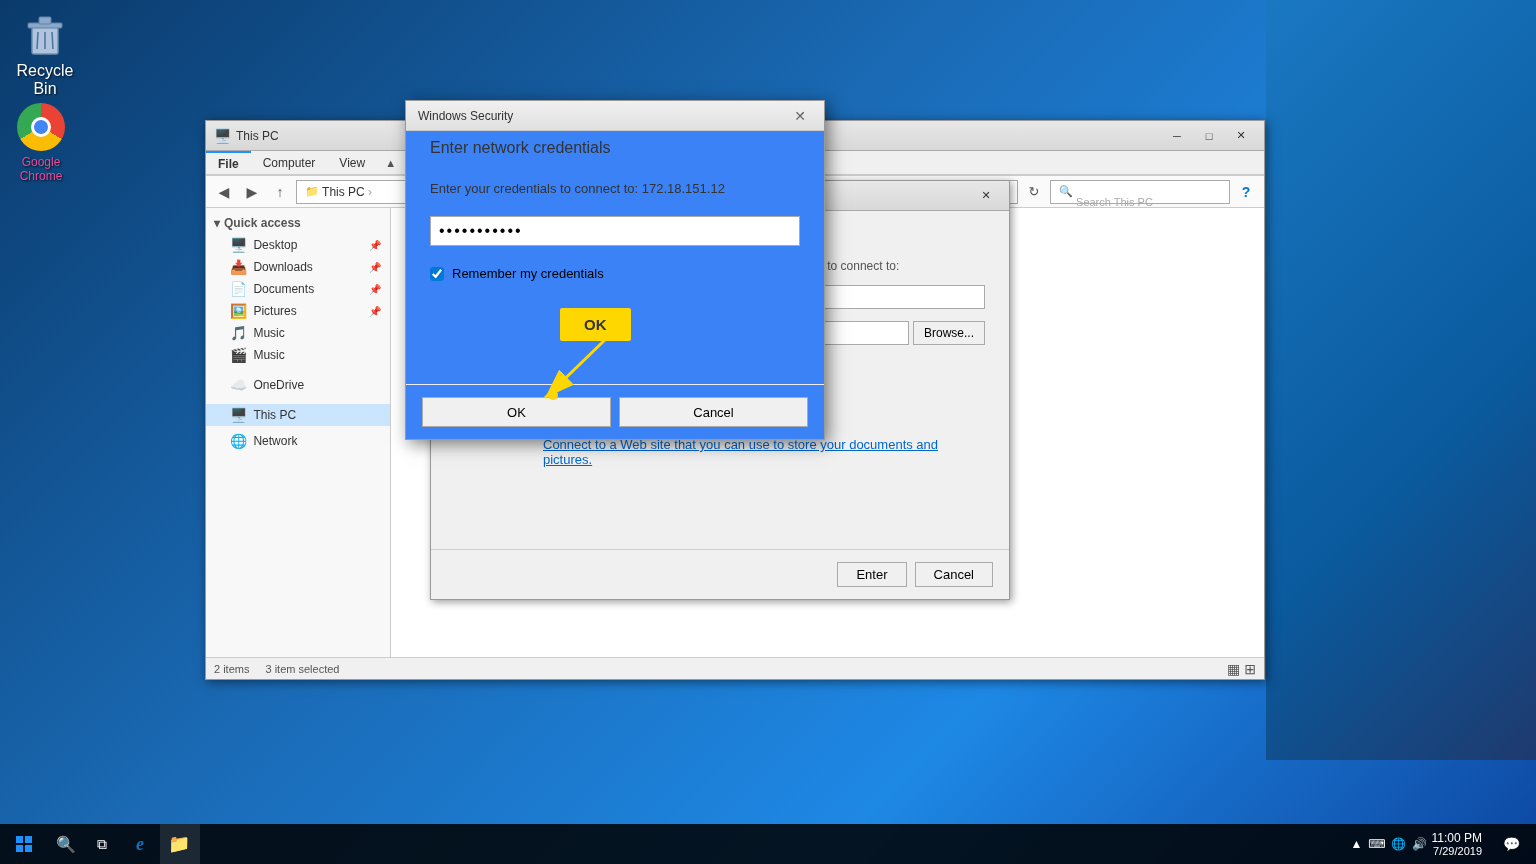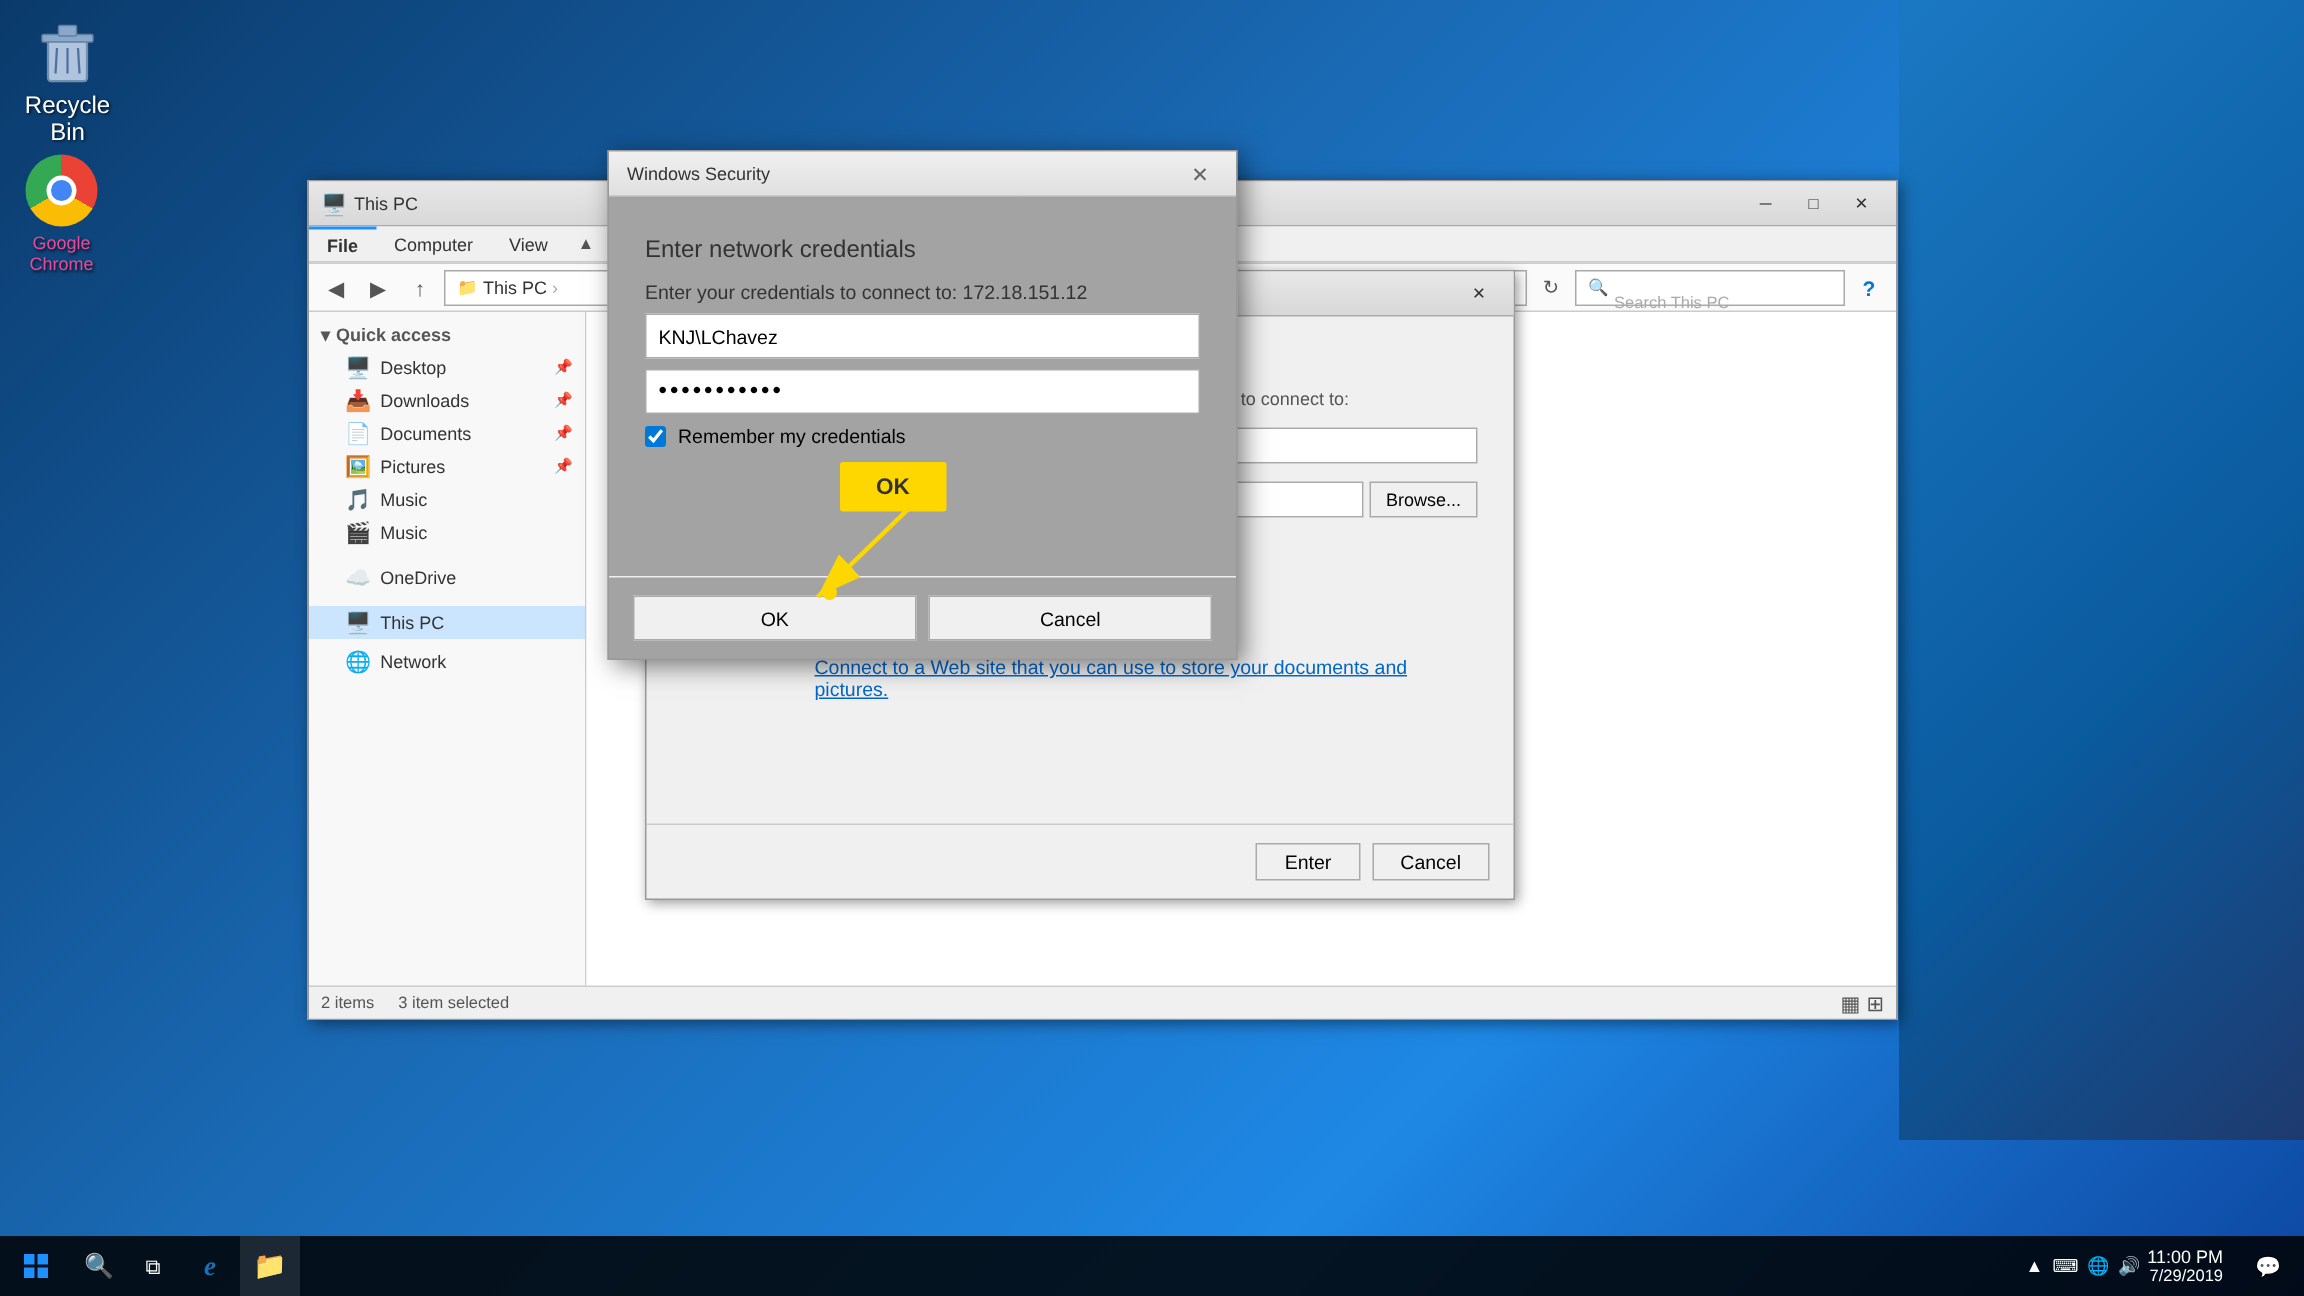--- a/index.html
+++ b/index.html
@@ -440,21 +440,21 @@
       background: #f0f0f0;
     }
 
     
     .security-dialog {
       position: absolute;
       top: 100px;
       left: 405px;
       width: 420px;
       height: 340px;
-      background: #a3a3a3;
+      background: #3b82f6;
       border: 1px solid #999;
       box-shadow: 4px 4px 16px rgba(0,0,0,0.5);
       display: flex;
       flex-direction: column;
       z-index: 20;
     }
     .security-titlebar {
       height: 30px;
       background: linear-gradient(to bottom, #f0f0f0, #e0e0e0);
       display: flex;
@@ -472,24 +472,24 @@
       height: 20px;
       display: flex;
       align-items: center;
       justify-content: center;
       cursor: pointer;
       font-size: 14px;
       color: #666;
     }
     .security-body {
       flex: 1;
-      padding: 27px 24px 16px 24px;
+      padding: 8px 24px 16px 24px;
       display: flex;
       flex-direction: column;
-      gap: 7px;
+      gap: 20px;
     }
     .security-heading {
       font-size: 16px;
       color: #333;
       font-weight: 400;
       margin-bottom: 4px;
     }
     .security-subtitle {
       font-size: 13px;
       color: #333;
@@ -758,21 +758,20 @@
   </div>
 
   <div class="security-dialog">
     <div class="security-titlebar">
       <span class="security-title">Windows Security</span>
       <div class="security-close-btn">✕</div>
     </div>
     <div class="security-body">
       <div class="security-heading">Enter network credentials</div>
       <div class="security-subtitle">Enter your credentials to connect to: 172.18.151.12</div>
-      <input class="security-input" type="text" value="KNJ\LChavez" style="">
       <input class="security-input password" type="password" value="password123" style="">
       <div class="security-checkbox-row">
         <input type="checkbox" checked="" style="">
         <label>Remember my credentials</label>
       </div>
     </div>
     <div class="security-footer">
       <button class="security-btn">OK</button>
       <button class="security-btn">Cancel</button>
     </div>

